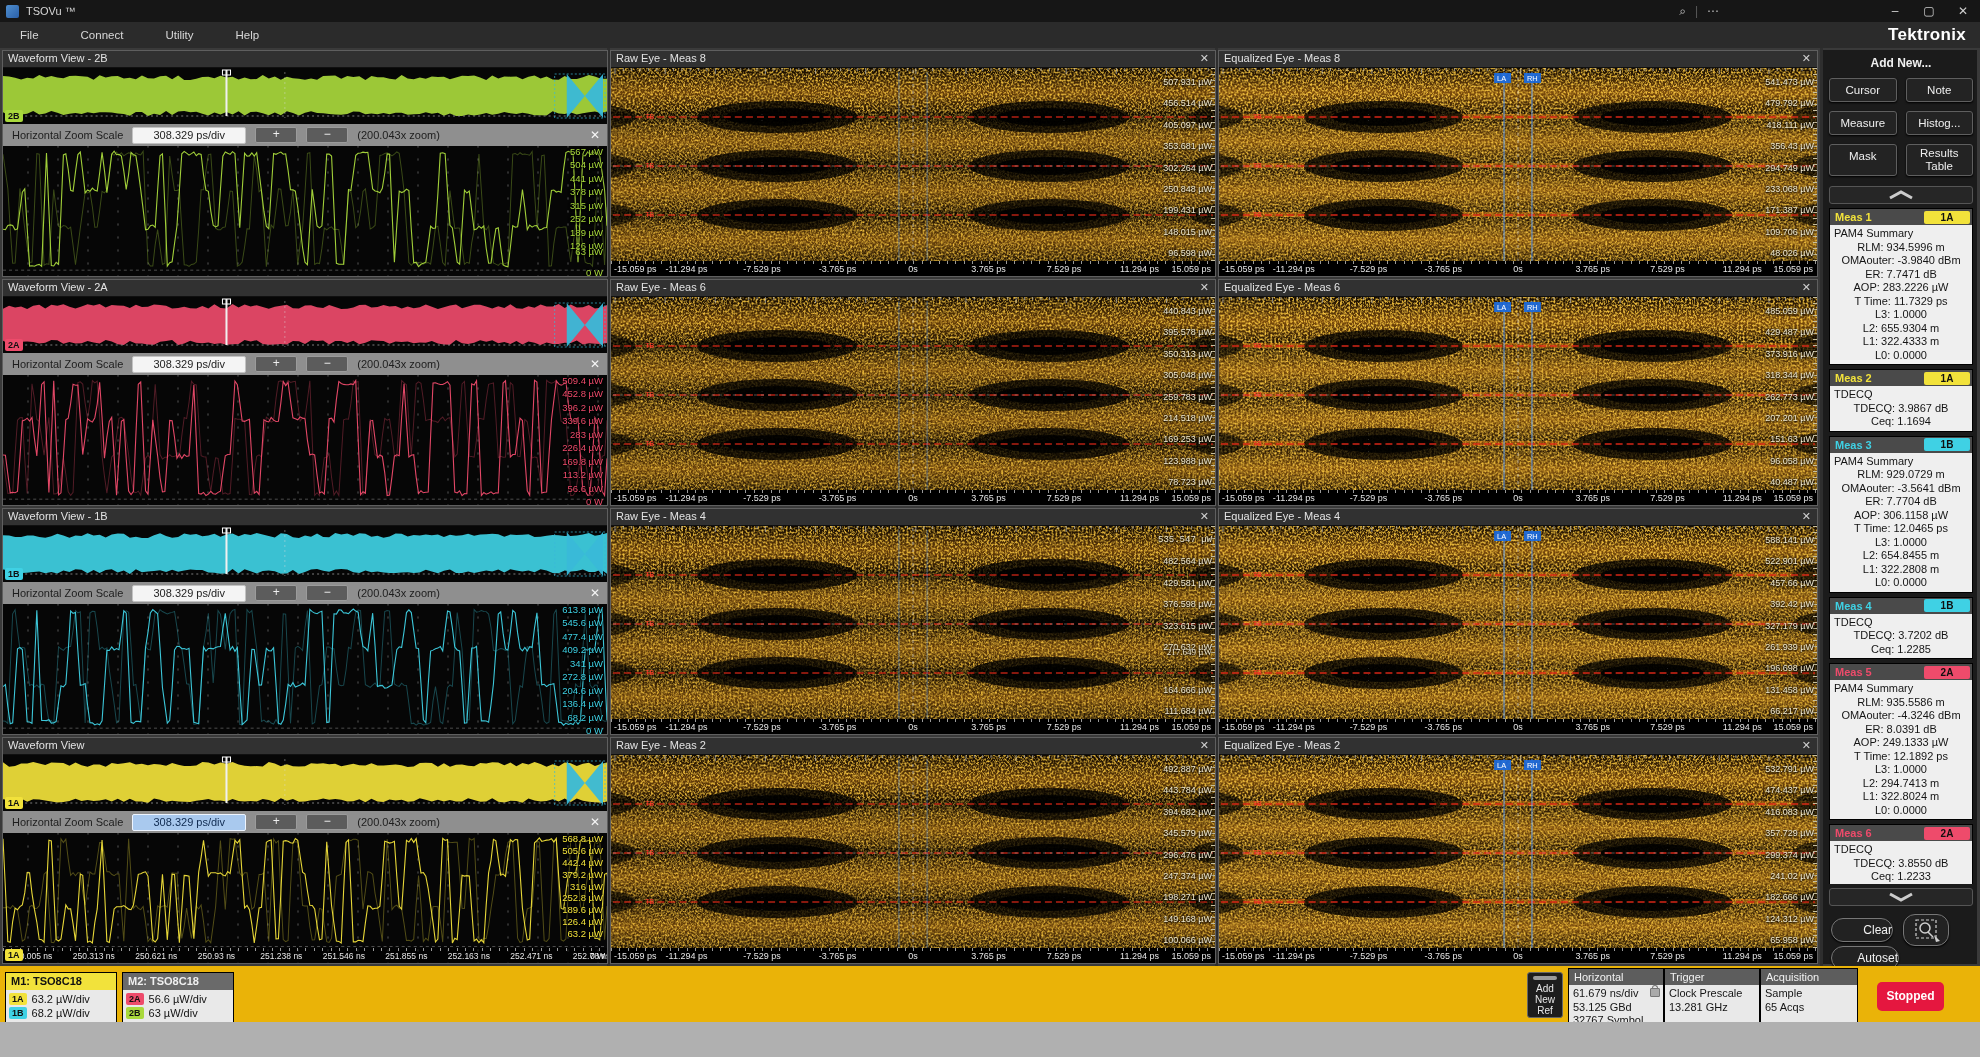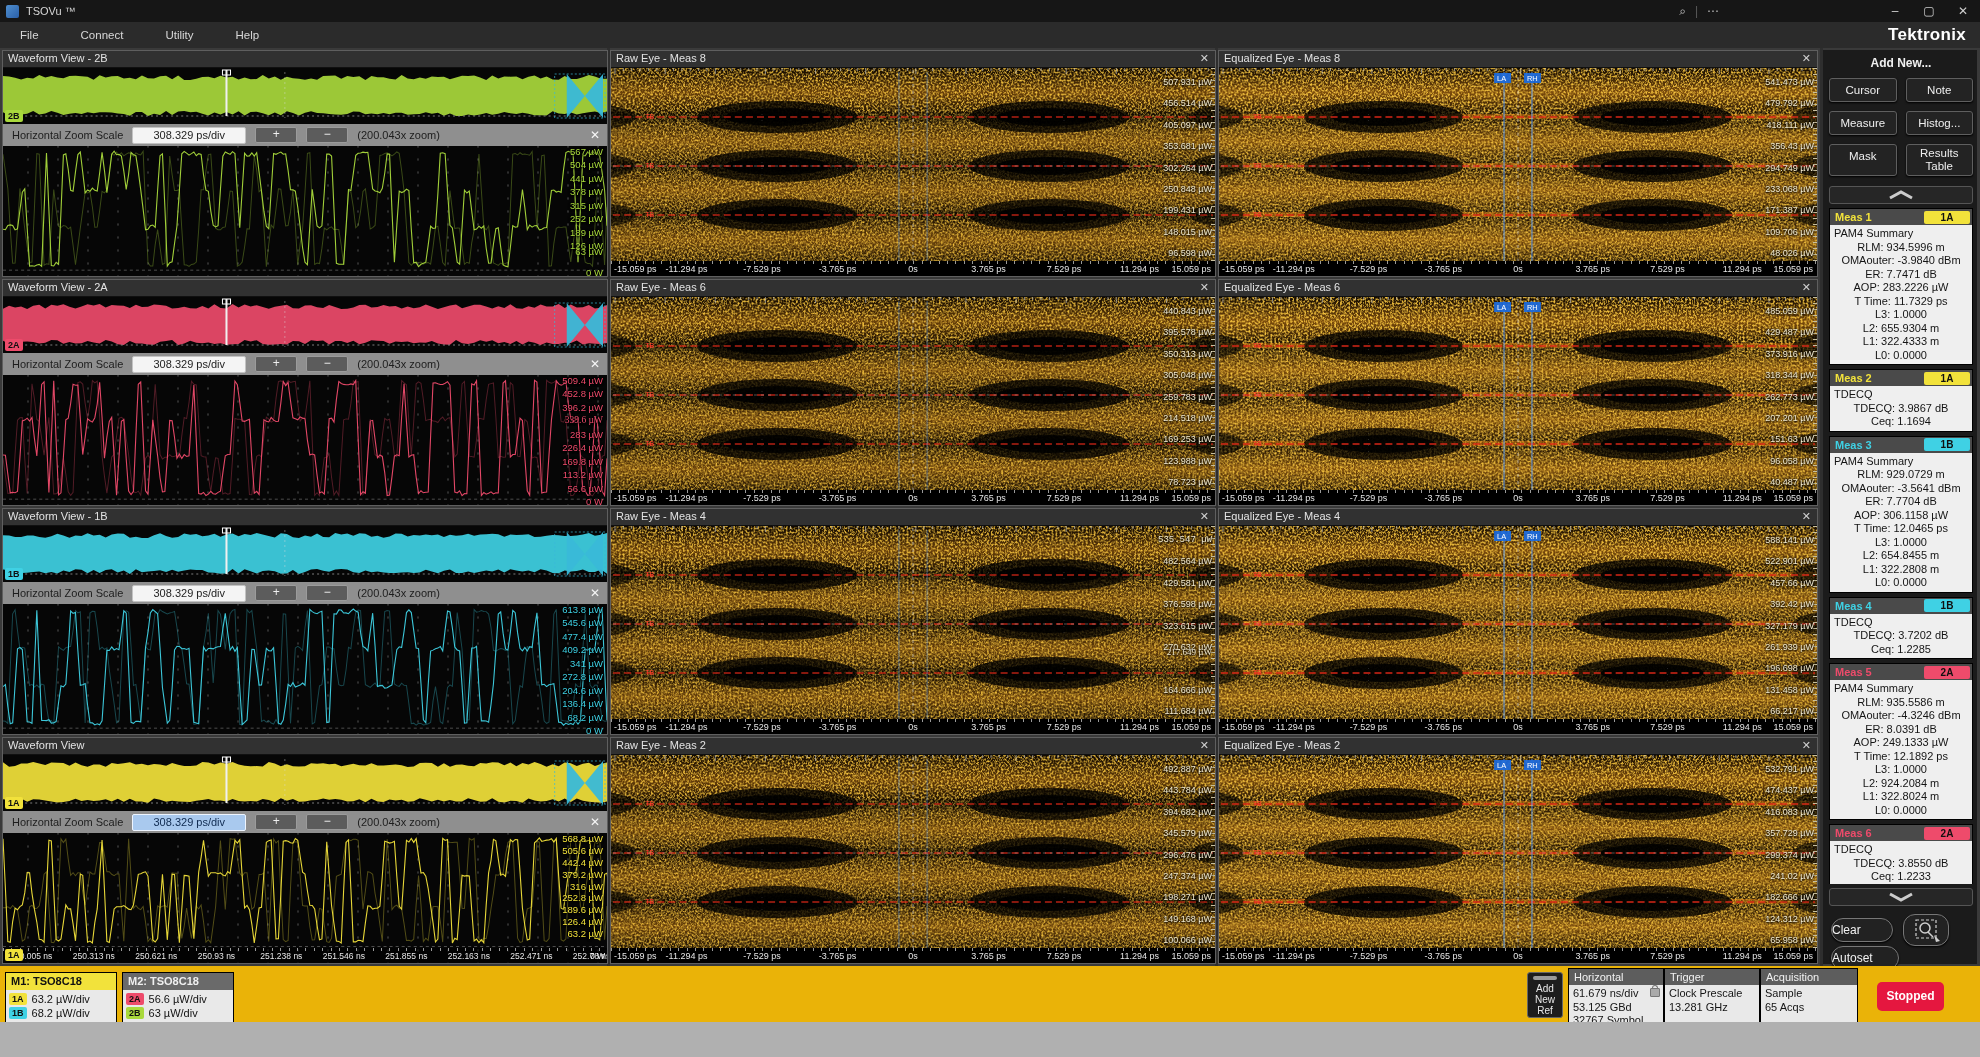--- a/index.html
+++ b/index.html
@@ -60,21 +60,21 @@
   .sb-btn.tall{padding:2px 0;line-height:13px}
   .scrollbar-btn{background:#262626;border:1px solid #555;border-radius:3px;height:16px;display:flex;align-items:center;justify-content:center;margin:4px 0}
   .meas-list{height:676px;overflow:hidden;margin-top:4px}
   .meas-card{margin-bottom:4px;border:1px solid #000}
   .meas-head{height:16px;background:#4a4a4a;display:flex;align-items:center;padding-left:5px;font-size:11px;font-weight:bold}
   .meas-head .badge{margin-left:auto;margin-right:2px;width:40px;text-align:center;font-size:10px;line-height:13px}
   .meas-body{background:#efefef;color:#141414;font-size:11px;line-height:13.5px;padding:2px 2px}
   .meas-body div{text-align:center;white-space:nowrap}
   .meas-body div:first-child{text-align:left;padding-left:2px}
   .sb-tools{margin-top:8px;position:relative;height:70px}
-  .tool-btn{position:absolute;background:#222;border:1px solid #777;border-radius:12px;color:#f2f2f2;font-size:12px;text-align:left;box-shadow:0 1px 2px #000}
+  .tool-btn{position:absolute;background:#222;border:1px solid #777;border-radius:12px;color:#f2f2f2;font-size:12px;text-align:right;box-shadow:0 1px 2px #000}
   
   .mod-card{position:absolute;top:6px;width:110px;border:1px solid #000;z-index:26}
   .mod-head{height:17px;font-size:11px;font-weight:bold;line-height:17px;padding-left:5px}
   .mod-body{background:#e9e9e9;padding:2px 3px}
   .mod-row{display:flex;align-items:center;gap:5px;font-size:11px;color:#111;line-height:14px}
   .bb-card{position:absolute;top:2px;border:1px solid #000;z-index:26}
   .bb-head{height:16px;background:#5d5d5d;color:#f2f2f2;font-size:11px;line-height:16px;padding-left:5px}
   .bb-body{background:#e9e9e9;color:#141414;font-size:11px;line-height:11.5px;padding:2px 4px;position:relative}
   .bb-body div{padding:1px 0}
   .stopped{position:absolute;left:1877px;top:16px;width:67px;height:29px;background:#e5173f;border-radius:5px;color:#fff;
@@ -375,21 +375,21 @@
       </div>
       <div class="plot">
         <svg viewBox="0 0 600 133" preserveAspectRatio="none" width="100%" height="100%">
           <path d="M0.0,85.1 L2.4,103.1 L4.8,121.2 L7.2,120.7 L9.6,121.2 L12.0,80.8 L14.4,46.2 L16.8,43.8 L19.2,43.6 L21.6,85.3 L24.0,121.2 L26.4,65.0 L28.8,9.1 L31.2,24.3 L33.6,45.4 L36.0,47.4 L38.4,64.9 L40.8,82.0 L43.2,61.6 L45.6,43.4 L48.0,80.6 L50.4,121.8 L52.8,121.5 L55.2,119.6 L57.6,104.1 L60.0,85.3 L62.4,101.3 L64.8,119.4 L67.2,123.2 L69.6,120.1 L72.0,63.1 L74.4,7.8 L76.8,7.0 L79.2,9.3 L81.6,29.0 L84.0,44.5 L86.4,29.1 L88.8,5.7 L91.2,8.1 L93.6,6.4 L96.0,42.9 L98.4,82.9 L100.8,103.7 L103.2,120.8 L105.6,102.0 L108.0,83.8 L110.4,81.1 L112.8,62.8 L115.2,44.4 L117.6,43.3 L120.0,45.1 L122.4,65.1 L124.8,81.3 L127.2,104.0 L129.6,119.5 L132.0,120.5 L134.4,118.8 L136.8,123.0 L139.2,103.6 L141.6,85.3 L144.0,82.0 L146.4,85.2 L148.8,45.2 L151.2,9.5 L153.6,45.2 L156.0,81.4 L158.4,86.0 L160.8,84.2 L163.2,84.1 L165.6,81.6 L168.0,83.7 L170.4,83.1 L172.8,82.2 L175.2,84.4 L177.6,62.3 L180.0,43.5 L182.4,44.6 L184.8,28.1 L187.2,6.3 L189.6,9.5 L192.0,10.2 L194.4,45.6 L196.8,82.6 L199.2,83.6 L201.6,83.8 L204.0,104.0 L206.4,119.4 L208.8,100.7 L211.2,84.7 L213.6,85.3 L216.0,102.1 L218.4,121.8 L220.8,120.5 L223.2,122.0 L225.6,121.3 L228.0,85.8 L230.4,44.4 L232.8,45.3 L235.2,45.3 L237.6,46.1 L240.0,46.8 L242.4,85.9 L244.8,122.3 L247.2,122.5 L249.6,99.6 L252.0,83.1 L254.4,81.7 L256.8,83.9 L259.2,63.1 L261.6,43.2 L264.0,45.1 L266.4,48.3 L268.8,46.8 L271.2,23.9 L273.6,6.8 L276.0,5.9 L278.4,7.2 L280.8,9.3 L283.2,5.5 L285.6,7.6 L288.0,7.0 L290.4,6.5 L292.8,29.4 L295.2,47.0 L297.6,43.7 L300.0,43.8 L302.4,25.8 L304.8,5.9 L307.2,66.9 L309.6,123.2 L312.0,120.5 L314.4,123.5 L316.8,103.1 L319.2,84.7 L321.6,84.3 L324.0,81.0 L326.4,104.8 L328.8,122.8 L331.2,118.7 L333.6,123.2 L336.0,84.8 L338.4,45.8 L340.8,44.9 L343.2,45.3 L345.6,29.2 L348.0,6.0 L350.4,7.3 L352.8,6.7 L355.2,62.2 L357.6,122.2 L360.0,118.8 L362.4,82.2 L364.8,45.0 L367.2,65.8 L369.6,81.6 L372.0,83.1 L374.4,84.7 L376.8,62.4 L379.2,44.5 L381.6,46.3 L384.0,45.2 L386.4,62.1 L388.8,82.5 L391.2,83.6 L393.6,45.6 L396.0,5.7 L398.4,8.1 L400.8,10.0 L403.2,47.7 L405.6,82.2 L408.0,47.5 L410.4,9.0 L412.8,7.0 L415.2,8.4 L417.6,25.6 L420.0,46.7 L422.4,45.7 L424.8,45.3 L427.2,47.1 L429.6,47.4 L432.0,48.6 L434.4,45.1 L436.8,43.0 L439.2,46.8 L441.6,44.4 L444.0,43.7 L446.4,63.0 L448.8,83.7 L451.2,80.9 L453.6,45.2 L456.0,9.1 L458.4,6.6 L460.8,47.1 L463.2,83.2 L465.6,83.3 L468.0,84.1 L470.4,66.3 L472.8,44.3 L475.2,44.7 L477.6,45.4 L480.0,25.2 L482.4,9.5 L484.8,8.8 L487.2,8.1 L489.6,43.2 L492.0,84.5 L494.4,83.1 L496.8,84.1 L499.2,84.0 L501.6,42.8 L504.0,7.8 L506.4,10.2 L508.8,44.6 L511.2,83.0 L513.6,83.5 L516.0,61.6 L518.4,45.5 L520.8,47.9 L523.2,64.4 L525.6,85.0 L528.0,83.8 L530.4,84.4 L532.8,100.5 L535.2,118.8 L537.6,63.5 L540.0,5.5 L542.4,7.5 L544.8,8.4 L547.2,7.6 L549.6,5.6 L552.0,25.1 L554.4,47.3 L556.8,48.2 L559.2,43.8 L561.6,81.1 L564.0,123.5 L566.4,123.0 L568.8,119.6 L571.2,104.3 L573.6,81.6 L576.0,84.6 L578.4,85.7 L580.8,102.8 L583.2,122.3 L585.6,123.7 L588.0,119.9 L590.4,118.6 L592.8,99.2 L595.2,83.1 L597.6,82.1 L600.0,46.3" fill="none" stroke="#ee4b6b" stroke-width="1" opacity="0.32"></path>
           <path d="M0.0,81.9 L2.4,82.0 L4.8,101.3 L7.2,120.6 L9.6,119.9 L12.0,120.4 L14.4,119.2 L16.8,84.8 L19.2,47.0 L21.6,46.1 L24.0,44.2 L26.4,47.1 L28.8,43.5 L31.2,64.8 L33.6,82.9 L36.0,48.0 L38.4,9.6 L40.8,6.9 L43.2,65.6 L45.6,120.1 L48.0,65.4 L50.4,6.0 L52.8,67.2 L55.2,122.6 L57.6,120.5 L60.0,83.9 L62.4,45.9 L64.8,44.3 L67.2,29.2 L69.6,9.5 L72.0,10.5 L74.4,10.4 L76.8,44.8 L79.2,81.4 L81.6,63.8 L84.0,44.8 L86.4,46.8 L88.8,48.2 L91.2,43.7 L93.6,29.7 L96.0,7.4 L98.4,43.3 L100.8,85.2 L103.2,63.4 L105.6,47.6 L108.0,43.3 L110.4,83.5 L112.8,123.0 L115.2,84.2 L117.6,47.4 L120.0,45.6 L122.4,86.0 L124.8,118.8 L127.2,122.3 L129.6,118.9 L132.0,61.5 L134.4,9.5 L136.8,7.2 L139.2,63.8 L141.6,118.6 L144.0,122.0 L146.4,83.9 L148.8,45.9 L151.2,63.9 L153.6,82.7 L156.0,105.1 L158.4,119.5 L160.8,119.2 L163.2,85.7 L165.6,46.4 L168.0,46.8 L170.4,63.9 L172.8,85.1 L175.2,80.9 L177.6,85.4 L180.0,81.5 L182.4,83.4 L184.8,82.7 L187.2,45.5 L189.6,10.2 L192.0,66.0 L194.4,121.2 L196.8,121.8 L199.2,120.1 L201.6,123.3 L204.0,121.9 L206.4,119.0 L208.8,121.4 L211.2,121.9 L213.6,120.1 L216.0,118.9 L218.4,100.1 L220.8,82.6 L223.2,81.4 L225.6,81.1 L228.0,46.5 L230.4,6.2 L232.8,9.9 L235.2,27.9 L237.6,47.2 L240.0,47.5 L242.4,46.2 L244.8,45.2 L247.2,85.9 L249.6,120.9 L252.0,119.0 L254.4,122.2 L256.8,83.5 L259.2,45.7 L261.6,47.4 L264.0,48.0 L266.4,43.4 L268.8,46.2 L271.2,47.5 L273.6,47.3 L276.0,28.5 L278.4,6.7 L280.8,10.9 L283.2,7.5 L285.6,26.4 L288.0,43.8 L290.4,44.8 L292.8,45.8 L295.2,42.8 L297.6,44.3 L300.0,44.7 L302.4,66.7 L304.8,81.8 L307.2,80.9 L309.6,81.8 L312.0,102.6 L314.4,120.7 L316.8,119.5 L319.2,121.9 L321.6,84.8 L324.0,44.7 L326.4,44.1 L328.8,48.1 L331.2,25.0 L333.6,6.6 L336.0,8.7 L338.4,9.6 L340.8,10.0 L343.2,10.0 L345.6,9.1 L348.0,9.8 L350.4,5.7 L352.8,65.5 L355.2,122.6 L357.6,119.4 L360.0,121.0 L362.4,81.5 L364.8,47.1 L367.2,46.4 L369.6,65.8 L372.0,84.7 L374.4,81.8 L376.8,83.3 L379.2,99.8 L381.6,123.3 L384.0,122.9 L386.4,104.0 L388.8,82.9 L391.2,81.7 L393.6,82.7 L396.0,42.8 L398.4,9.1 L400.8,48.1 L403.2,83.9 L405.6,82.1 L408.0,81.5 L410.4,104.2 L412.8,121.3 L415.2,118.4 L417.6,120.5 L420.0,119.9 L422.4,119.7 L424.8,62.0 L427.2,8.2 L429.6,7.9 L432.0,9.0 L434.4,9.7 L436.8,9.7 L439.2,8.4 L441.6,6.8 L444.0,10.3 L446.4,63.8 L448.8,119.8 L451.2,120.7 L453.6,118.5 L456.0,123.5 L458.4,121.4 L460.8,121.5 L463.2,64.5 L465.6,9.0 L468.0,10.2 L470.4,5.8 L472.8,61.6 L475.2,123.4 L477.6,120.3 L480.0,121.9 L482.4,121.0 L484.8,119.6 L487.2,121.7 L489.6,120.5 L492.0,120.7 L494.4,66.8 L496.8,8.2 L499.2,5.9 L501.6,44.9 L504.0,83.9 L506.4,81.4 L508.8,81.4 L511.2,62.9 L513.6,44.1 L516.0,46.6 L518.4,84.5 L520.8,118.5 L523.2,123.0 L525.6,61.5 L528.0,5.5 L530.4,7.3 L532.8,62.7 L535.2,120.8 L537.6,120.0 L540.0,119.8 L542.4,81.4 L544.8,46.1 L547.2,25.8 L549.6,6.0 L552.0,9.1 L554.4,10.4 L556.8,9.4 L559.2,6.2 L561.6,29.7 L564.0,44.7 L566.4,48.0 L568.8,45.9 L571.2,43.8 L573.6,83.3 L576.0,118.6 L578.4,118.6 L580.8,123.1 L583.2,122.5 L585.6,83.8 L588.0,43.6 L590.4,48.0 L592.8,80.5 L595.2,119.1 L597.6,123.3 L600.0,85.3" fill="none" stroke="#ee4b6b" stroke-width="1.1" opacity="0.95"></path>
           <line x1="0" y1="127" x2="600" y2="127" stroke="#8a8a8a" stroke-width="1" stroke-dasharray="3 3" opacity="0.7"></line>
         </svg>
         <span class="ylab" style="color: rgb(238, 75, 107); top: 0px;">509.4 µW</span>
         <span class="ylab" style="color: rgb(238, 75, 107); top: 13.4444px;">452.8 µW</span>
         <span class="ylab" style="color: rgb(238, 75, 107); top: 26.8889px;">396.2 µW</span>
-        <span class="ylab" style="color: rgb(238, 75, 107); top: 40.3333px; font-family: Liberation Serif, serif;">339.6 µW</span>
+        <span class="ylab" style="color: rgb(238, 75, 107); top: 40.3333px;">339.6 µW</span>
         <span class="ylab" style="color: rgb(238, 75, 107); top: 53.7778px;">283 µW</span>
         <span class="ylab" style="color: rgb(238, 75, 107); top: 67.2222px;">226.4 µW</span>
         <span class="ylab" style="color: rgb(238, 75, 107); top: 80.6667px;">169.8 µW</span>
         <span class="ylab" style="color: rgb(238, 75, 107); top: 94.1111px;">113.2 µW</span>
         <span class="ylab" style="color: rgb(238, 75, 107); top: 107.556px;">56.6 µW</span>
         <span class="ylab" style="color: rgb(238, 75, 107); top: 121px;">0 W</span>
       </div>
     </div>
     <div class="panel" style="left: 610px; top: 279px; width: 606px; height: 227px;">
       <div class="p-title">
@@ -1070,21 +1070,21 @@
           <span class="badge" style="background: rgb(238, 75, 107);">2A</span>
         </div>
         <div class="meas-body">
           <div>PAM4 Summary</div>
           <div>RLM: 935.5586 m</div>
           <div>OMAouter: -4.3246 dBm</div>
           <div>ER: 8.0391 dB</div>
           <div>AOP: 249.1333 µW</div>
           <div>T Time: 12.1892 ps</div>
           <div>L3: 1.0000</div>
-          <div>L2: 924.2084 m</div>
+          <div>L2: 294.7413 m</div>
           <div>L1: 322.8024 m</div>
           <div>L0: 0.0000</div>
         </div>
       </div>
       <div class="meas-card">
         <div class="meas-head">
           <span style="color: rgb(238, 75, 107);">Meas 6</span>
           <span class="badge" style="background: rgb(238, 75, 107);">2A</span>
         </div>
         <div class="meas-body">

